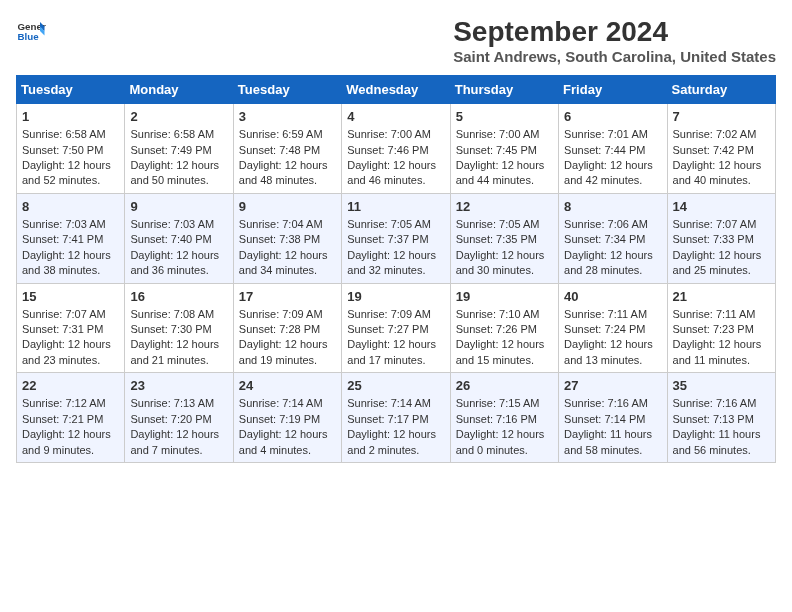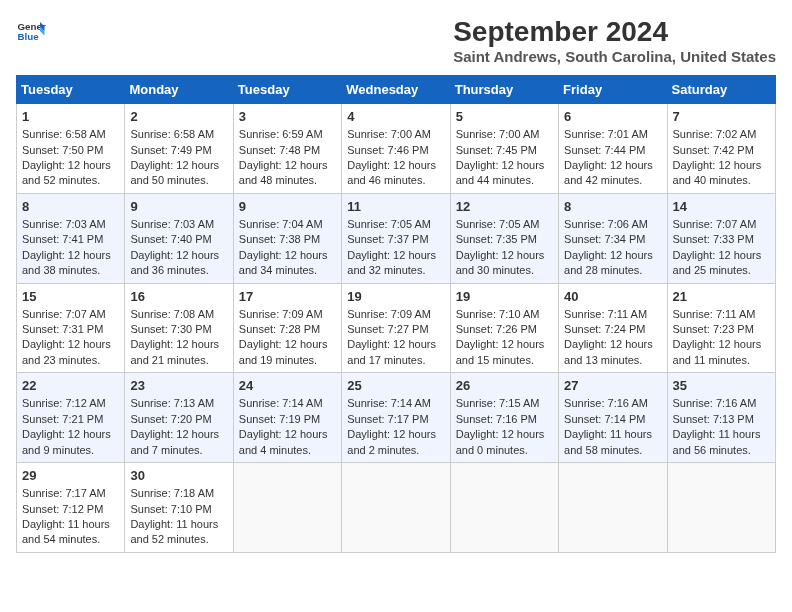--- a/index.html
+++ b/index.html
@@ -135,23 +135,14 @@
       </tr>
       <tr>
         <td><span class="day-number">22</span>Sunrise: 7:12 AM<br>Sunset: 7:21 PM<br>Daylight: 12 hours and 9 minutes.</td>
         <td><span class="day-number">23</span>Sunrise: 7:13 AM<br>Sunset: 7:20 PM<br>Daylight: 12 hours and 7 minutes.</td>
         <td><span class="day-number">24</span>Sunrise: 7:14 AM<br>Sunset: 7:19 PM<br>Daylight: 12 hours and 4 minutes.</td>
         <td><span class="day-number">25</span>Sunrise: 7:14 AM<br>Sunset: 7:17 PM<br>Daylight: 12 hours and 2 minutes.</td>
         <td><span class="day-number">26</span>Sunrise: 7:15 AM<br>Sunset: 7:16 PM<br>Daylight: 12 hours and 0 minutes.</td>
         <td><span class="day-number">27</span>Sunrise: 7:16 AM<br>Sunset: 7:14 PM<br>Daylight: 11 hours and 58 minutes.</td>
         <td><span class="day-number">35</span>Sunrise: 7:16 AM<br>Sunset: 7:13 PM<br>Daylight: 11 hours and 56 minutes.</td>
       </tr>
-      <tr>
-        <td><span class="day-number">29</span>Sunrise: 7:17 AM<br>Sunset: 7:12 PM<br>Daylight: 11 hours and 54 minutes.</td>
-        <td><span class="day-number">30</span>Sunrise: 7:18 AM<br>Sunset: 7:10 PM<br>Daylight: 11 hours and 52 minutes.</td>
-        <td class="empty"></td>
-        <td class="empty"></td>
-        <td class="empty"></td>
-        <td class="empty"></td>
-        <td class="empty"></td>
-      </tr>
     </tbody>
 </table>
 
 </body></html>

